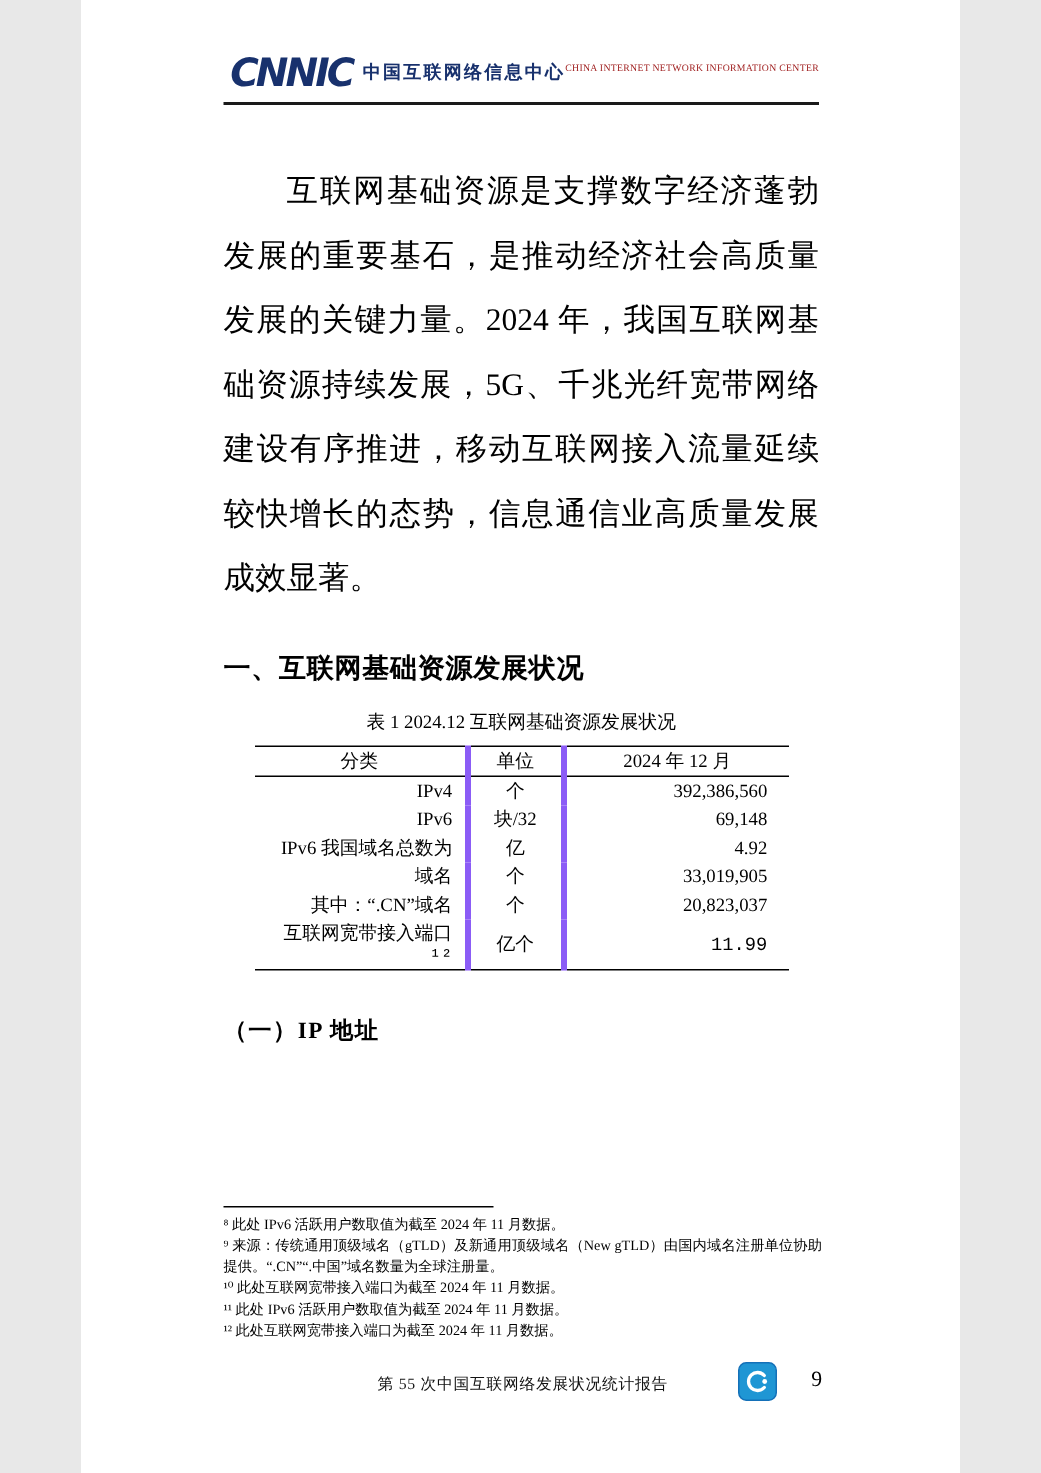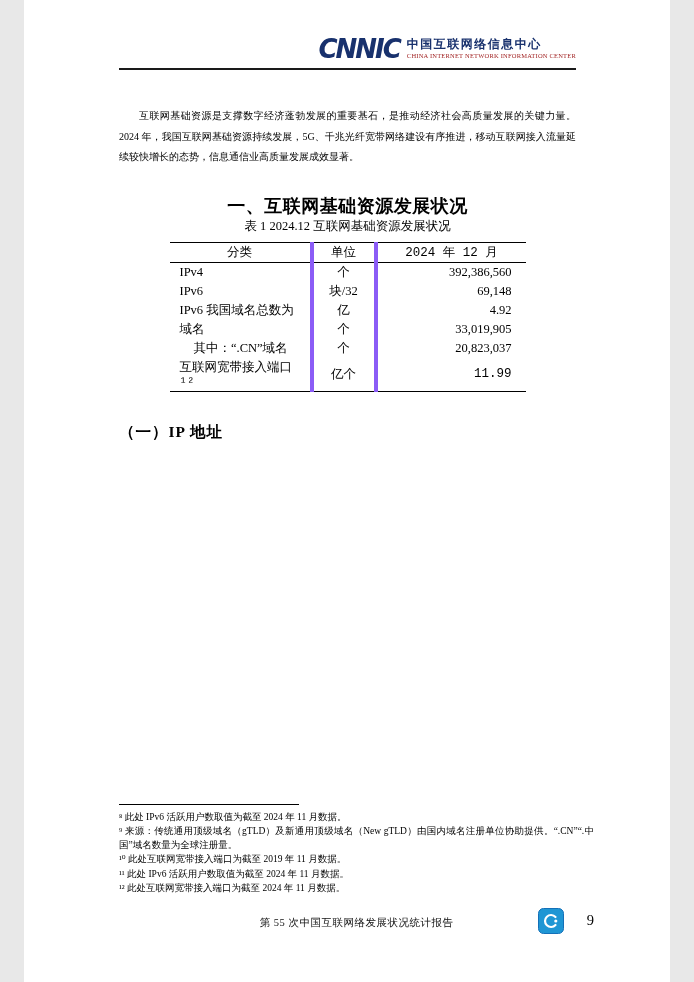--- a/index.html
+++ b/index.html
@@ -1,88 +1,88 @@
 <!DOCTYPE html>
 <html><head>
 <meta charset="utf-8">
 <style>
   * { margin:0; padding:0; box-sizing:border-box; }
   html, body { background:#e8e8e8; }
   .page {
     position:relative;
-    width:646px; height:982px;
+    width:586px; height:982px;
     margin:0 auto;
     background:#ffffff;
     font-family:"Liberation Serif","DejaVu Serif",serif;
     color:#000;
     overflow:hidden;
   }
   .content { padding:0 94px 0 95px; }
 
   
   .header { padding-top:34px; }
   .logo-block { display:flex; justify-content:flex-end; align-items:center; gap:7px; }
   .logo-word {
     font-family:"DejaVu Sans","Liberation Sans",sans-serif;
     font-weight:bold; font-style:italic;
     font-size:26px; color:#18316d; letter-spacing:-2px;
   }
-  .logo-names { display:flex; flex-direction:column; line-height:1.15; }
+  .logo-names { display:flex; flex-direction:row; line-height:1.15; }
   .org-cn {
     font-family:"Liberation Sans","DejaVu Sans",sans-serif;
     font-size:12px; font-weight:bold; color:#18316d; letter-spacing:1.5px;
   }
   .org-en { font-size:6.5px; color:#9e1b1b; letter-spacing:0.2px; }
   .header-rule { height:2px; background:#1a1a1a; margin-top:4px; }
 
   
   .doc-title {
     margin-top:42px; text-align:center;
     font-size:30px; font-weight:bold; line-height:1.85; letter-spacing:2px;
   }
   .title-line { display:block; }
 
   
   .body-para {
-    font-size:10px; line-height:2.05; text-align:justify; text-indent:2em;
+    font-size:21px; line-height:2.05; text-align:justify; text-indent:2em;
   }
   .intro-para { margin-top:36px; }
   .section-para { margin-top:18px; }
   .sub-para { margin-top:16px; }
 
   .section-heading {
     margin-top:26px;
     font-family:"Liberation Sans","DejaVu Sans",sans-serif;
-    font-size:18px; font-weight:bold; letter-spacing:0.5px;text-align:center;
+    font-size:18px; font-weight:bold; letter-spacing:0.5px;
   }
 
   
-  .table-caption { text-align:center; font-size:12.5px; }
+  .table-caption { margin-top:16px; text-align:center; font-size:12.5px; }
   .data-table {
     margin:7px auto 0; border-collapse:collapse; font-size:12.5px; table-layout:fixed;
   }
   .col-category { width:142px; }
   .col-unit { width:64px; }
   .col-value { width:150px; }
   .data-table th, .data-table td {
     border-left:4px solid #8b5cf6; height:19px; padding:1px 8px; font-weight:normal;
   }
   .data-table th:first-child, .data-table td:first-child { border-left:none; }
-  .data-table thead tr { border-top:1.4px solid #000; border-bottom:1px solid #000;font-family:Liberation Mono, monospace; }
+  .data-table thead tr { border-top:1.4px solid #000; border-bottom:1px solid #000; }
   .data-table tbody tr:last-child { border-bottom:1.4px solid #000;font-family:Liberation Mono, monospace; }
   .data-table th { text-align:center; }
-  .data-table td.cell-category { text-align:left; padding-left:10px; }
+  .data-table td.cell-category { text-align:right; padding-left:10px; }
   .data-table tr.row-indent td.cell-category { padding-left:24px; }
   .data-table td.cell-unit { text-align:center; }
   .data-table td.cell-value { text-align:right; padding-right:14px; }
 
   .subsection-heading { margin-top:30px; font-size:15.5px; font-weight:bold; letter-spacing:1px; }
 
   
-  .bottom { position:absolute; left:95px; right:76px; bottom:46px; }
+  .bottom { position:absolute; left:95px; right:92px; bottom:46px; }
   .footnote-rule { width:180px; height:1px; background:#000; margin-bottom:5px; }
   .footnote { font-size:9.5px; line-height:1.5; text-align:justify; }
   .page-footer { margin-top:13px; position:relative; height:28px; }
   .footer-title {
     position:absolute; left:0; right:0; top:8px;
     text-align:center; font-size:10.5px; letter-spacing:0.5px; color:#111;
   }
   .footer-logo { position:absolute; right:30px; top:0; width:26px; height:26px; }
   .page-number { position:absolute; right:0; top:4px; font-size:14.5px; }
 </style>
@@ -161,21 +161,21 @@
     <h3 class="subsection-heading">（一）IP 地址</h3>
 
 
   </div>
 
   <div class="bottom">
     <div class="footnote-rule"></div>
     <div class="footnotes">
       <p class="footnote">⁸ 此处 IPv6 活跃用户数取值为截至 2024 年 11 月数据。</p>
       <p class="footnote">⁹ 来源：传统通用顶级域名（gTLD）及新通用顶级域名（New gTLD）由国内域名注册单位协助提供。“.CN”“.中国”域名数量为全球注册量。</p>
-      <p class="footnote">¹⁰ 此处互联网宽带接入端口为截至 2019 年 11 月数据。</p>
+      <p class="footnote">¹⁰ 此处互联网宽带接入端口为截至 2024 年 11 月数据。</p>
       <p class="footnote">¹¹ 此处 IPv6 活跃用户数取值为截至 2024 年 11 月数据。</p>
       <p class="footnote">¹² 此处互联网宽带接入端口为截至 2024 年 11 月数据。</p>
     </div>
     <div class="page-footer">
       <span class="footer-title">第 55 次中国互联网络发展状况统计报告</span>
       <span class="footer-logo">
         <svg width="26" height="26" viewBox="0 0 26 26" xmlns="http://www.w3.org/2000/svg">
           <rect x="0.5" y="0.5" width="25" height="25" rx="5" fill="#1f96d4" stroke="#1470b8"></rect>
           <path d="M17.5 9 A6 6 0 1 0 17.5 17" fill="none" stroke="#ffffff" stroke-width="2.2" stroke-linecap="round"></path>
           <circle cx="17.8" cy="13" r="1.6" fill="#ffffff"></circle>

